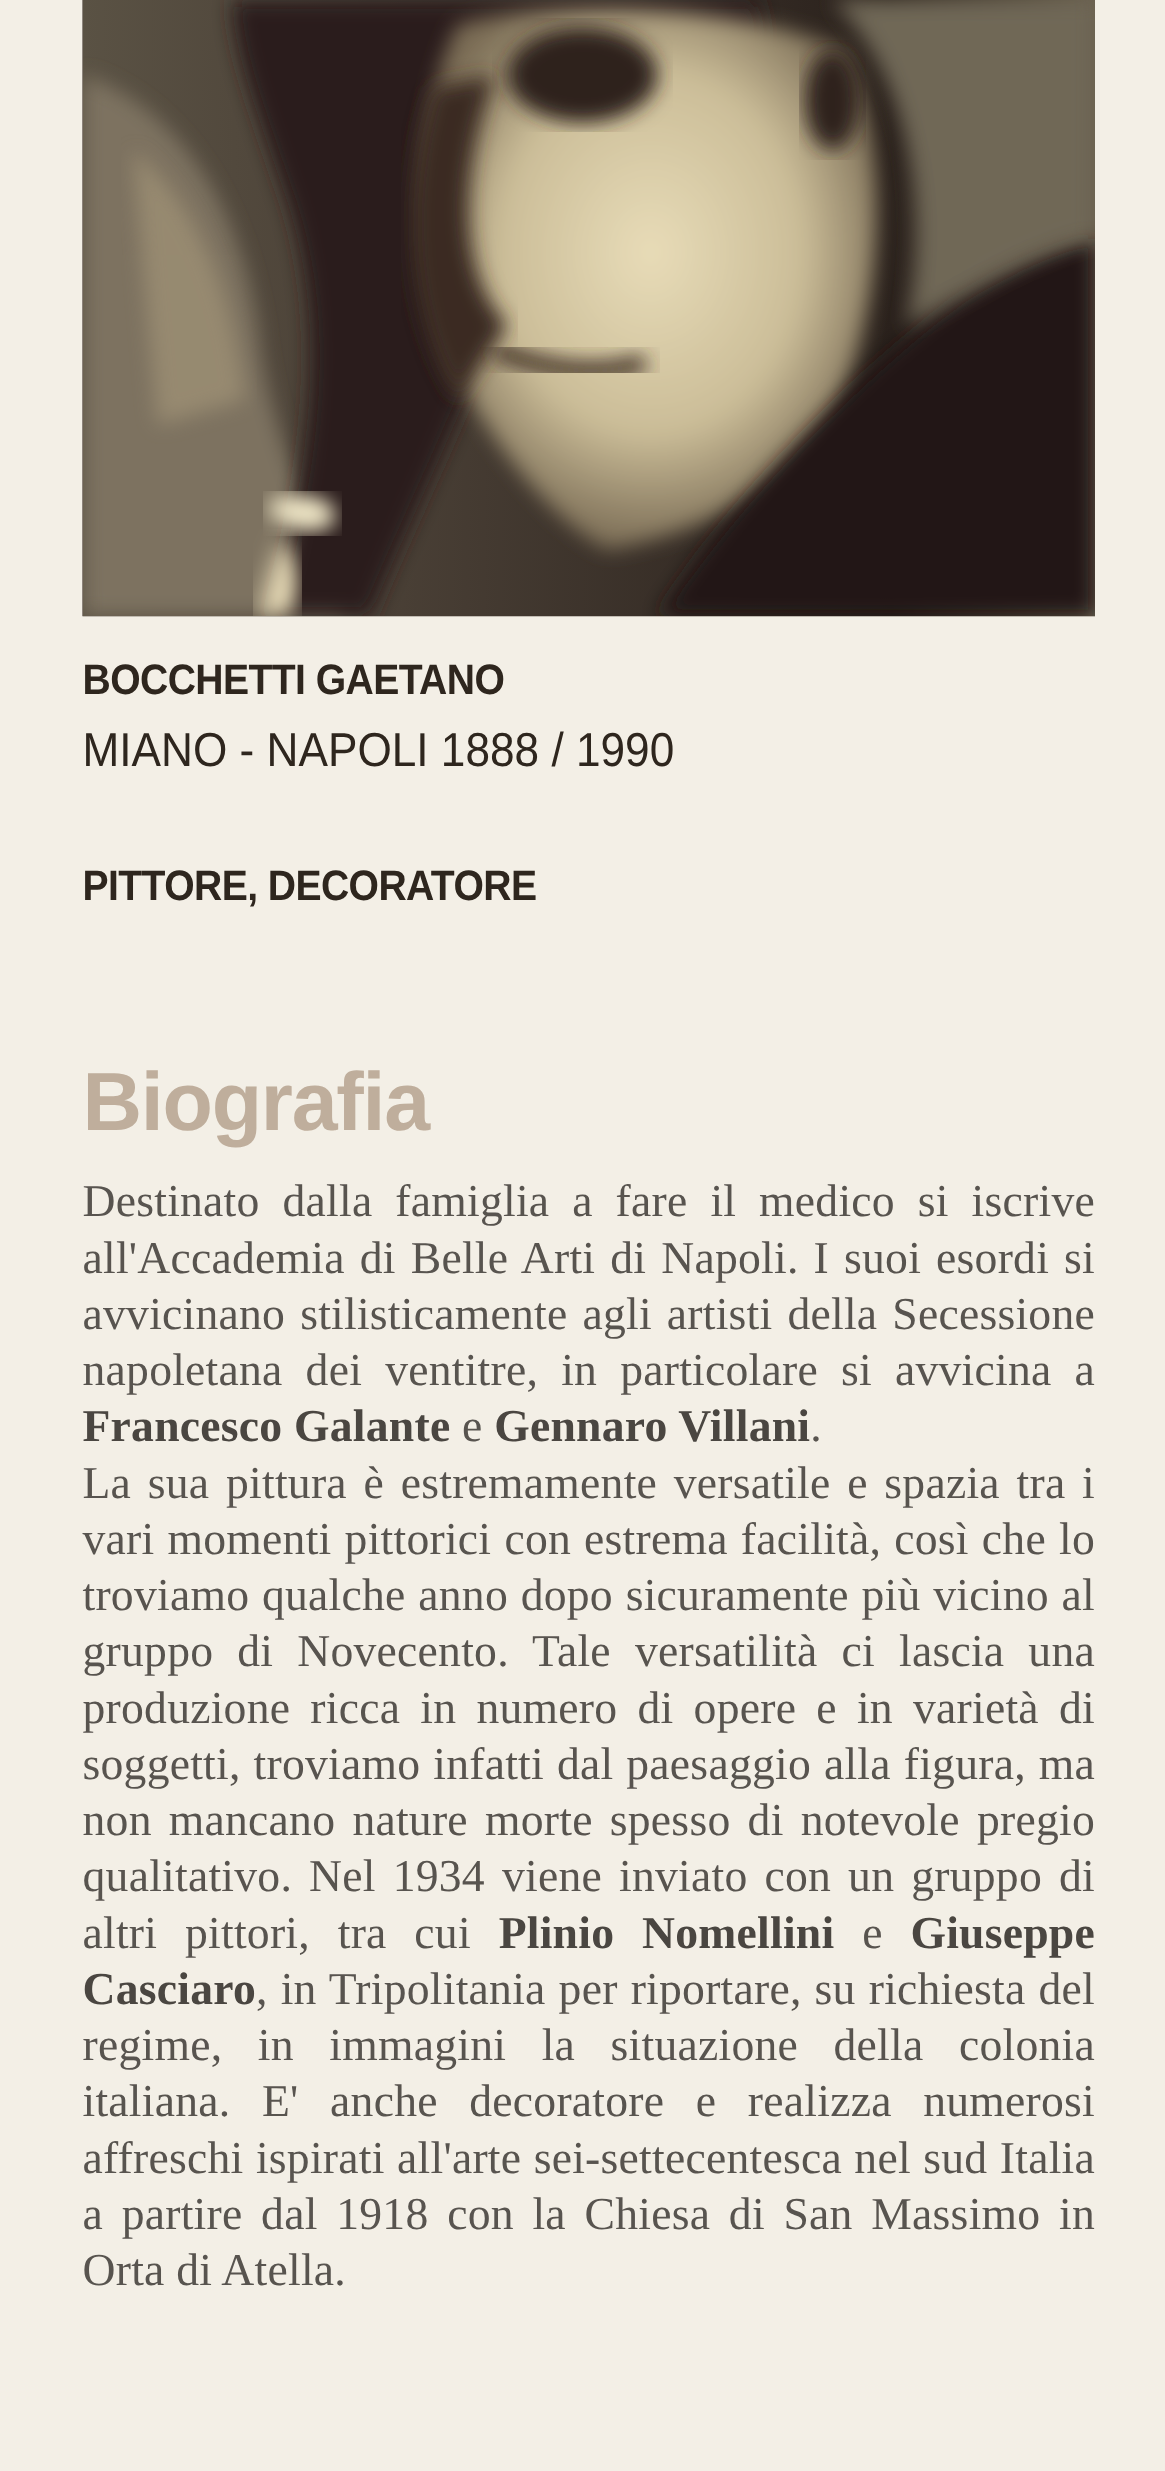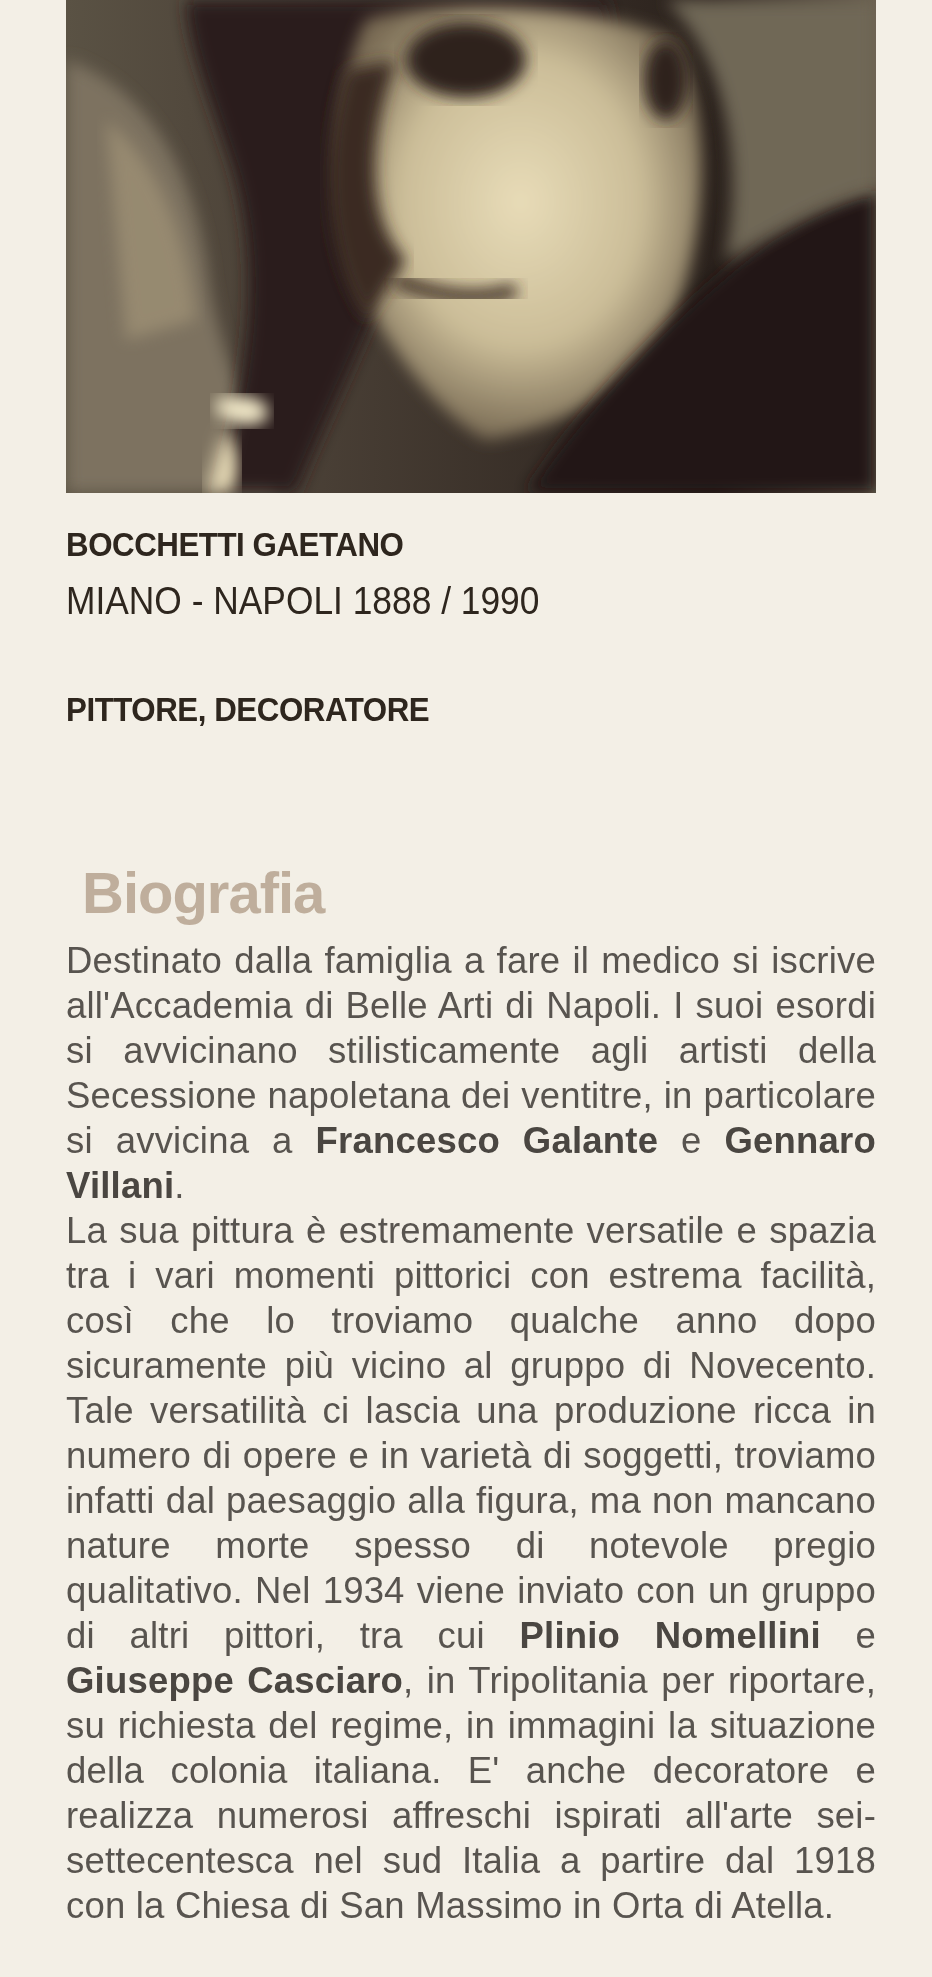--- a/index.html
+++ b/index.html
@@ -45,37 +45,37 @@
       font-size: 34px;
       font-weight: bold;
       color: #2e261e;
       letter-spacing: -0.5px;
       font-family: "Liberation Sans", sans-serif;
       transform: scaleX(0.92); transform-origin: left;
     }
     .bio-heading {
       position: absolute;
       left: 66px; top: 848px;
-      font-size: 58px;
+      font-size: 66px;
       font-weight: bold;
       color: #bfae9c;
       letter-spacing: -1px;
       font-family: "Liberation Sans", sans-serif;
-      margin: 16px;
+      margin: 0;
       line-height: 1;
     }
     .bio-text {
       position: absolute;
       left: 66px; top: 938px;
       width: 810px;
       font-size: 36.5px;
       line-height: 45px;
       color: #58544f;
       text-align: justify;
-      font-family: Liberation Sans, sans-serif;
+      font-family: Liberation Serif, serif;
       letter-spacing: 0.2px;
       margin: 0;
     }
     .bio-text b { color: #4a4641; }
     .bio-text p { margin: 0; }
   </style>
 </head>
 <body>
 
 <div class="photo" role="img" aria-label="Ritratto in bianco e nero di Gaetano Bocchetti">

